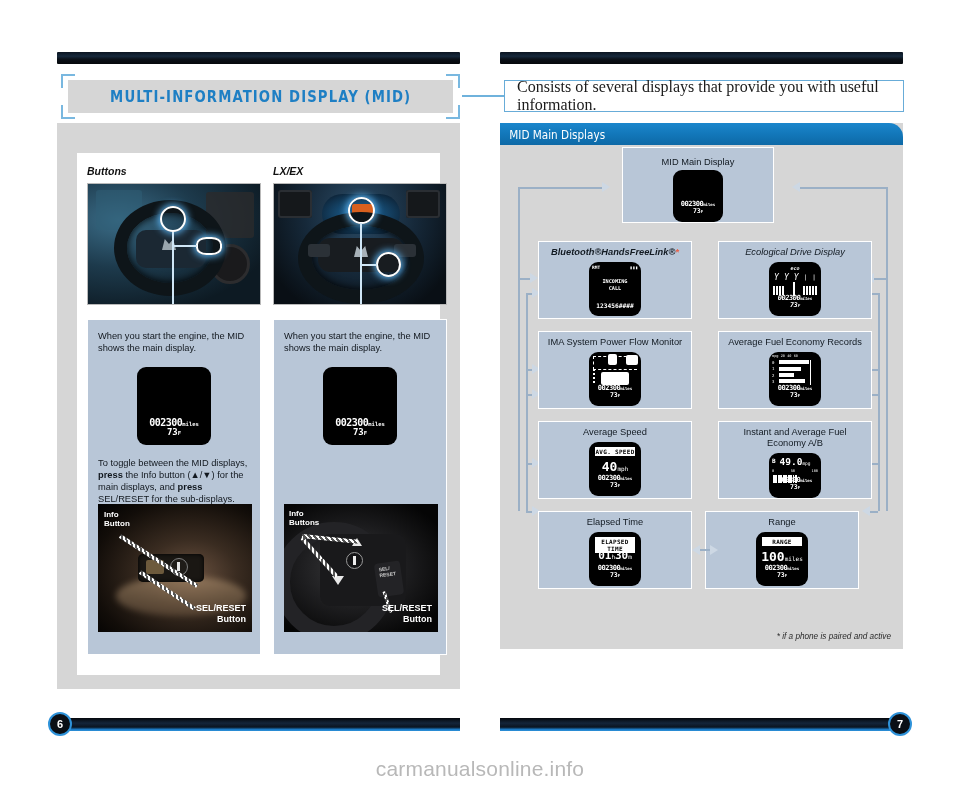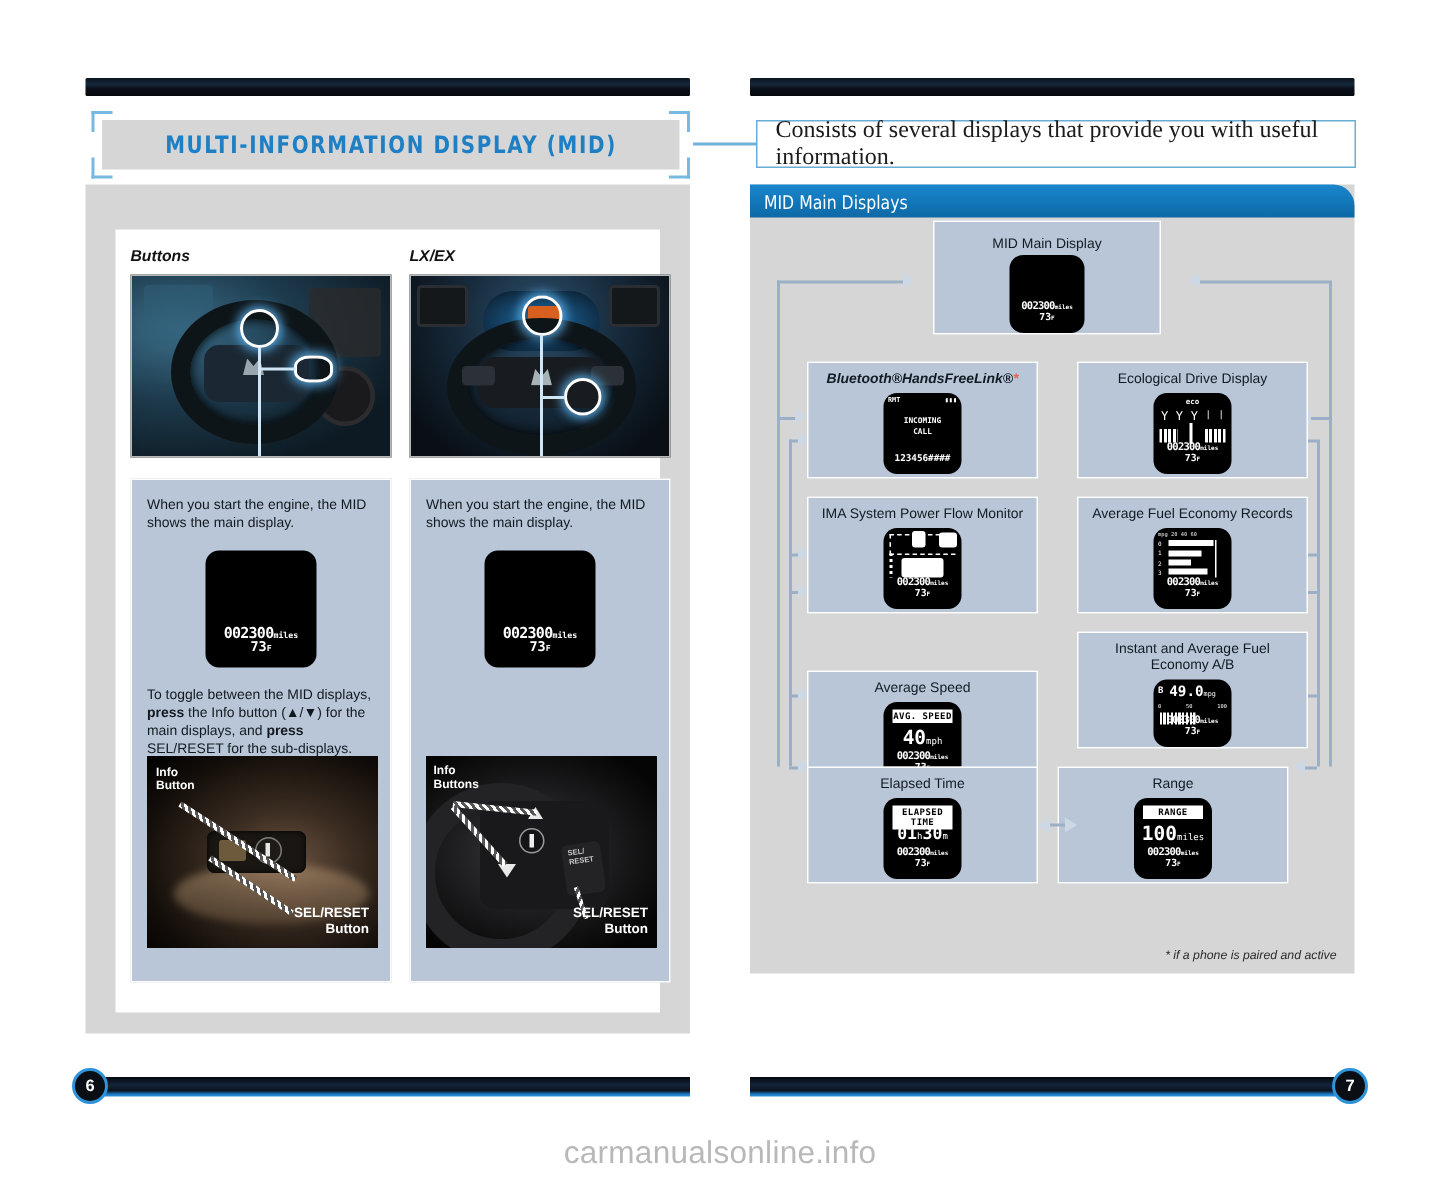--- a/index.html
+++ b/index.html
@@ -406,21 +406,21 @@
           </div>
           <div style="position:absolute;left:0;right:0;top:16px;text-align:center;font-size:5.2px;
                font-weight:bold;line-height:1.35;">
             <div>INCOMING</div>
             <div>CALL</div>
           </div>
           <div style="position:absolute;left:0;right:0;bottom:7px;text-align:center;font-size:6.2px;font-weight:bold;">123456####</div>
         </div>
       </div>
 
-      <div class="dbox" style="left:218px;top:96px;width:154px;height:78px;">
+      <div class="dbox" style="left:218px;top:96px;width:154px;height:78px;font-style:italic;">
         <div class="cap">Ecological Drive Display</div>
         <div class="mid sm">
           <div style="position:absolute;left:0;right:0;top:3px;text-align:center;font-size:5px;font-weight:bold;">eco</div>
           <div style="position:absolute;left:5px;top:11px;right:5px;height:16px;
                display:flex;justify-content:space-between;align-items:flex-start;font-size:8px;">
             <span>Y</span>
               <span>Y</span>
               <span>Y</span>
               <span style="font-size:6px;">|</span>
               <span style="font-size:6px;">|</span>
@@ -469,21 +469,21 @@
           <div style="position:absolute;left:10px;top:21px;width:15px;height:4px;background:#fff;"></div>
           <div style="position:absolute;left:10px;top:27px;width:26px;height:4px;background:#fff;"></div>
           <div style="position:absolute;left:41px;top:8px;width:1px;height:25px;background:#fff;"></div>
           <div class="odo">
             <div class="mi" style="font-size:7px;"><span>002300</span><sub style="font-size:4px;">miles</sub></div>
             <div class="tmp" style="font-size:6.5px;"><span>73</span><sub style="font-size:4px;">F</sub></div>
           </div>
         </div>
       </div>
 
-      <div class="dbox" style="left:38px;top:276px;width:154px;height:78px;margin-top:26px;">
+      <div class="dbox" style="left:38px;top:276px;width:154px;height:78px;">
         <div class="cap">Average Speed</div>
         <div class="mid sm">
           <div class="mi-title">AVG. SPEED</div>
           <div class="mi-big">
             <span>40</span><span class="u">mph</span>
           </div>
           <div class="odo">
             <div class="mi" style="font-size:7px;"><span>002300</span><sub style="font-size:4px;">miles</sub></div>
             <div class="tmp" style="font-size:6.5px;"><span>73</span><sub style="font-size:4px;">F</sub></div>
           </div>

